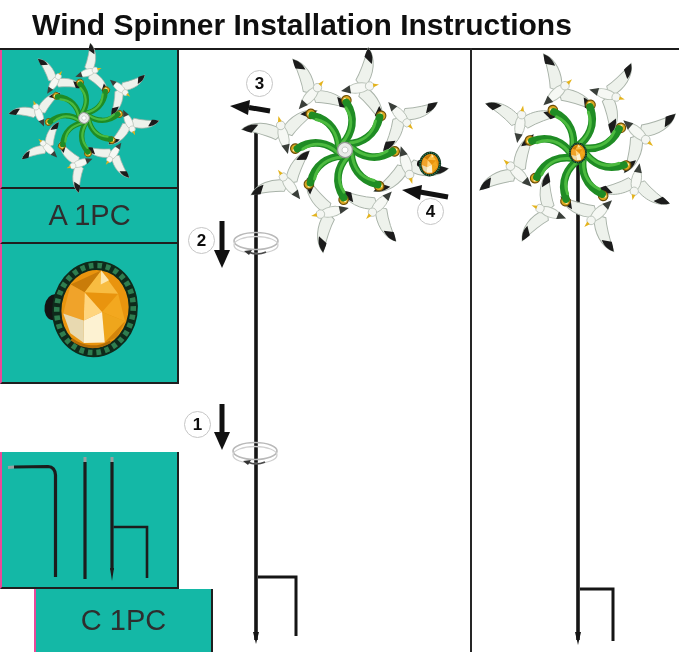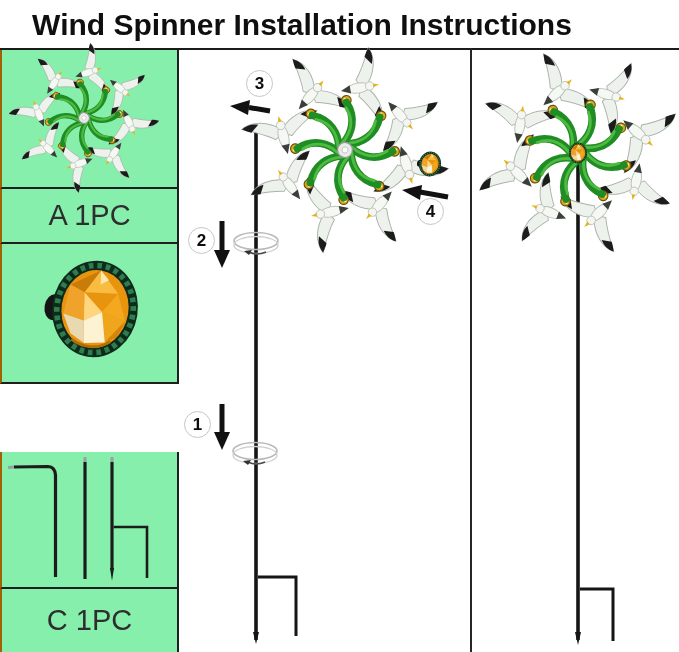--- a/index.html
+++ b/index.html
@@ -8,29 +8,29 @@
     position:relative; width:679px; height:652px; background:#fff;
     font-family:"Liberation Sans", sans-serif; overflow:hidden;
   }
   .title {
     position:absolute; left:0; top:2px; width:604px; height:46px;
     display:flex; align-items:center; justify-content:center;
     font-size:30px; font-weight:bold; color:#0f0f0f; letter-spacing:0px;
   }
   .top-rule { position:absolute; left:0; top:48px; width:679px; height:2px; background:#1b1b1b; }
   .cell {
-    position:absolute; left:0; width:179px; background:#86efac;
-    border-left:2px solid #a16207; border-right:2px solid #1f1f1f; border-bottom:2px solid #1f1f1f;
+    position:absolute; left:0; width:179px; background:#14b8a6;
+    border-left:2px solid #ec4899; border-right:2px solid #1f1f1f; border-bottom:2px solid #1f1f1f;
   }
   .cell-a-img { top:50px;  height:139px; }
   .cell-a-lbl { top:189px; height:55px; }
   .cell-b-img { top:244px; height:140px; }
   .cell-b-lbl { top:384px; height:68px; }
   .cell-c-img { top:452px; height:137px; }
-  .cell-c-lbl { top:589px; height:63px; border-bottom:none; }
+  .cell-c-lbl { top:589px; height:63px; border-bottom:none;margin-left:34px; }
   .part-label {
     width:100%; height:100%; display:flex; align-items:center; justify-content:center;
     font-size:29px; color:#2e2e2e; position:relative; z-index:3;
   }
   .divider-right { position:absolute; left:470px; top:48px; width:2px; height:604px; background:#262626; }
   .panel { position:absolute; top:50px; height:602px; }
   .panel-middle { left:181px; width:289px; }
   .panel-right { left:472px; width:207px; }
   .art { position:absolute; left:0; top:0; width:679px; height:652px; z-index:2; pointer-events:none; }
   .step-circle {

